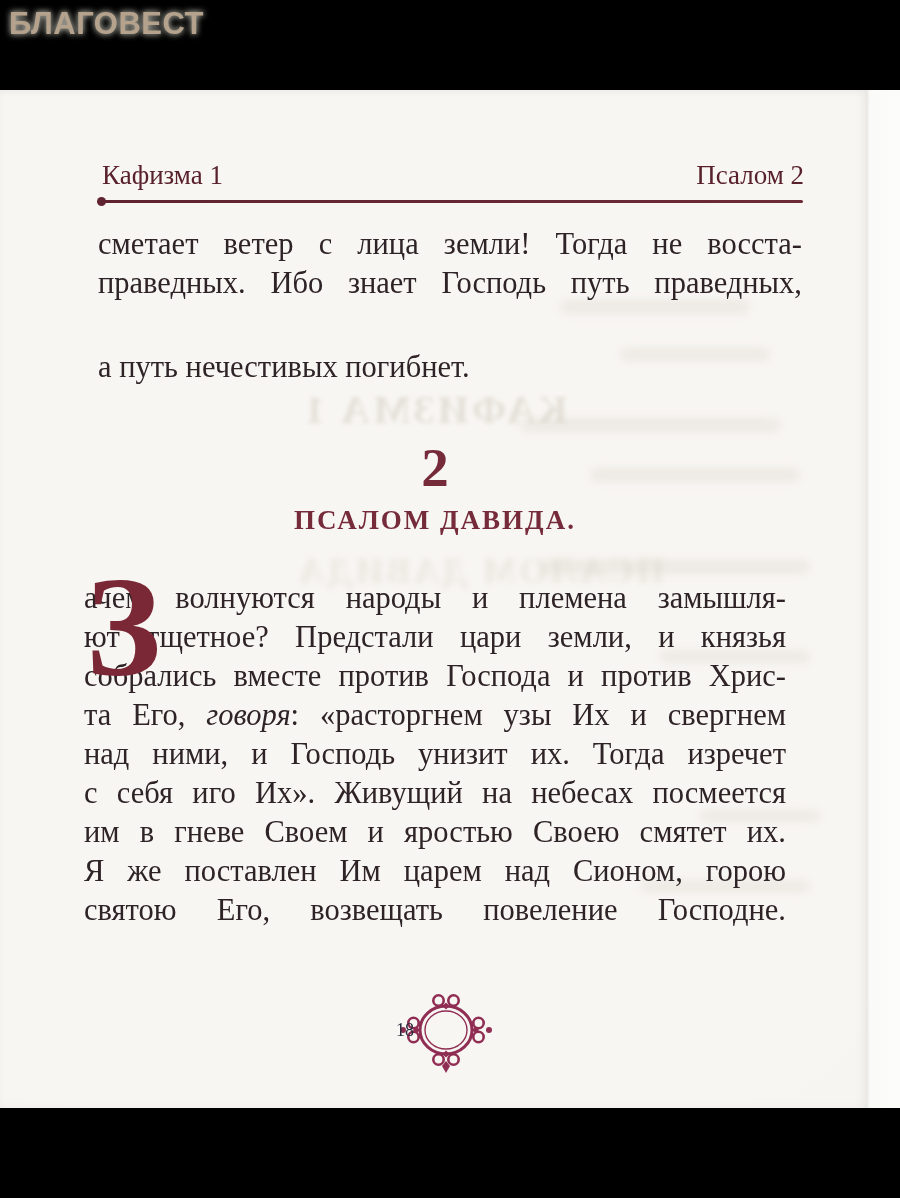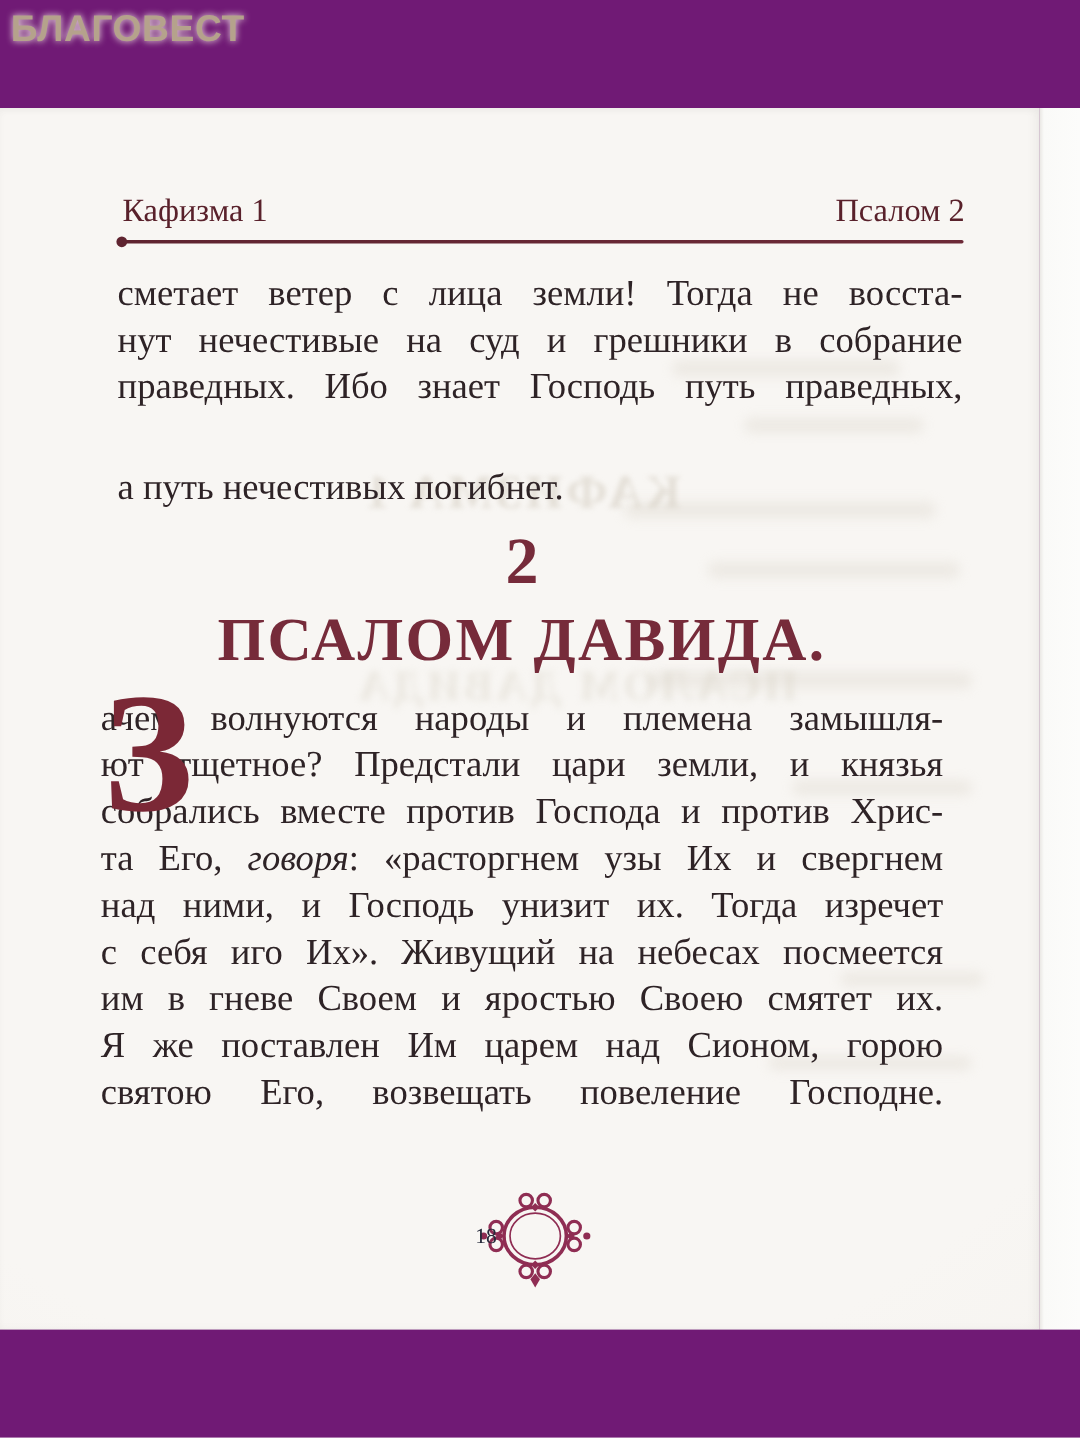--- a/index.html
+++ b/index.html
@@ -1,20 +1,20 @@
 <!DOCTYPE html>
 <html><head>
 <meta charset="utf-8">
 <style>
   html,body{margin:0;padding:0;}
   body{
     width:900px;height:1198px;background:#ffffff;overflow:hidden;position:relative;
     font-family:"Liberation Serif", serif;
   }
-  .stage{position:absolute;left:0;top:0;width:900px;height:1198px;background:#701a75;}
+  .stage{position:absolute;left:0;top:0;width:900px;height:1198px;background:#000000;}
 
   
   .watermark{
     position:absolute;left:9px;top:6px;
     font-family:"Liberation Sans", sans-serif;font-weight:bold;
     font-size:31px;letter-spacing:.5px;color:#b5a28c;
     text-shadow:0 0 6px rgba(255,254,240,.9);
   }
 
   
@@ -64,21 +64,21 @@
     font-size:142px;line-height:108px;font-weight:bold;color:#7b2836;
   }
 
   
   .psalm-number{
     position:absolute;left:84px;top:350px;width:702px;text-align:center;
     font-size:55px;line-height:1;font-weight:bold;color:#762b3a;
   }
   .psalm-title{
     position:absolute;left:84px;top:416px;width:702px;text-align:center;
-    font-size:51px;line-height:1.1;font-weight:bold;color:#762b3a;letter-spacing:2px;
+    font-size:27px;line-height:1.1;font-weight:bold;color:#762b3a;letter-spacing:2px;
   }
 
   
   .ornament{position:absolute;left:396px;top:903px;width:100px;height:82px;}
   .ornament .num{
     position:absolute;left:0;top:24px;width:100px;text-align:left;
     font-size:18px;line-height:26px;color:#262a3a;
   }
 </style>
 </head>
@@ -104,21 +104,20 @@
     <div class="running-header">
       <span>Кафизма 1</span>
       <span>Псалом 2</span>
     </div>
     <div class="header-rule">
       <span class="dot"></span>
     </div>
 
     <div class="para para1">
       <div class="tline">сметает ветер с лица земли! Тогда не восста-</div>
-      <div class="tline">нут нечестивые на суд и грешники в собрание</div>
       <div class="tline">праведных. Ибо знает Господь путь праведных,</div>
       <div class="tline lastline">а путь нечестивых погибнет.</div>
     </div>
 
     <div class="psalm-number">2</div>
     <div class="psalm-title">ПСАЛОМ ДАВИДА.</div>
 
     <div class="para para2">
       <span class="dropcap">З</span>
       <div class="tline indent">ачем волнуются народы и племена замышля-</div>

